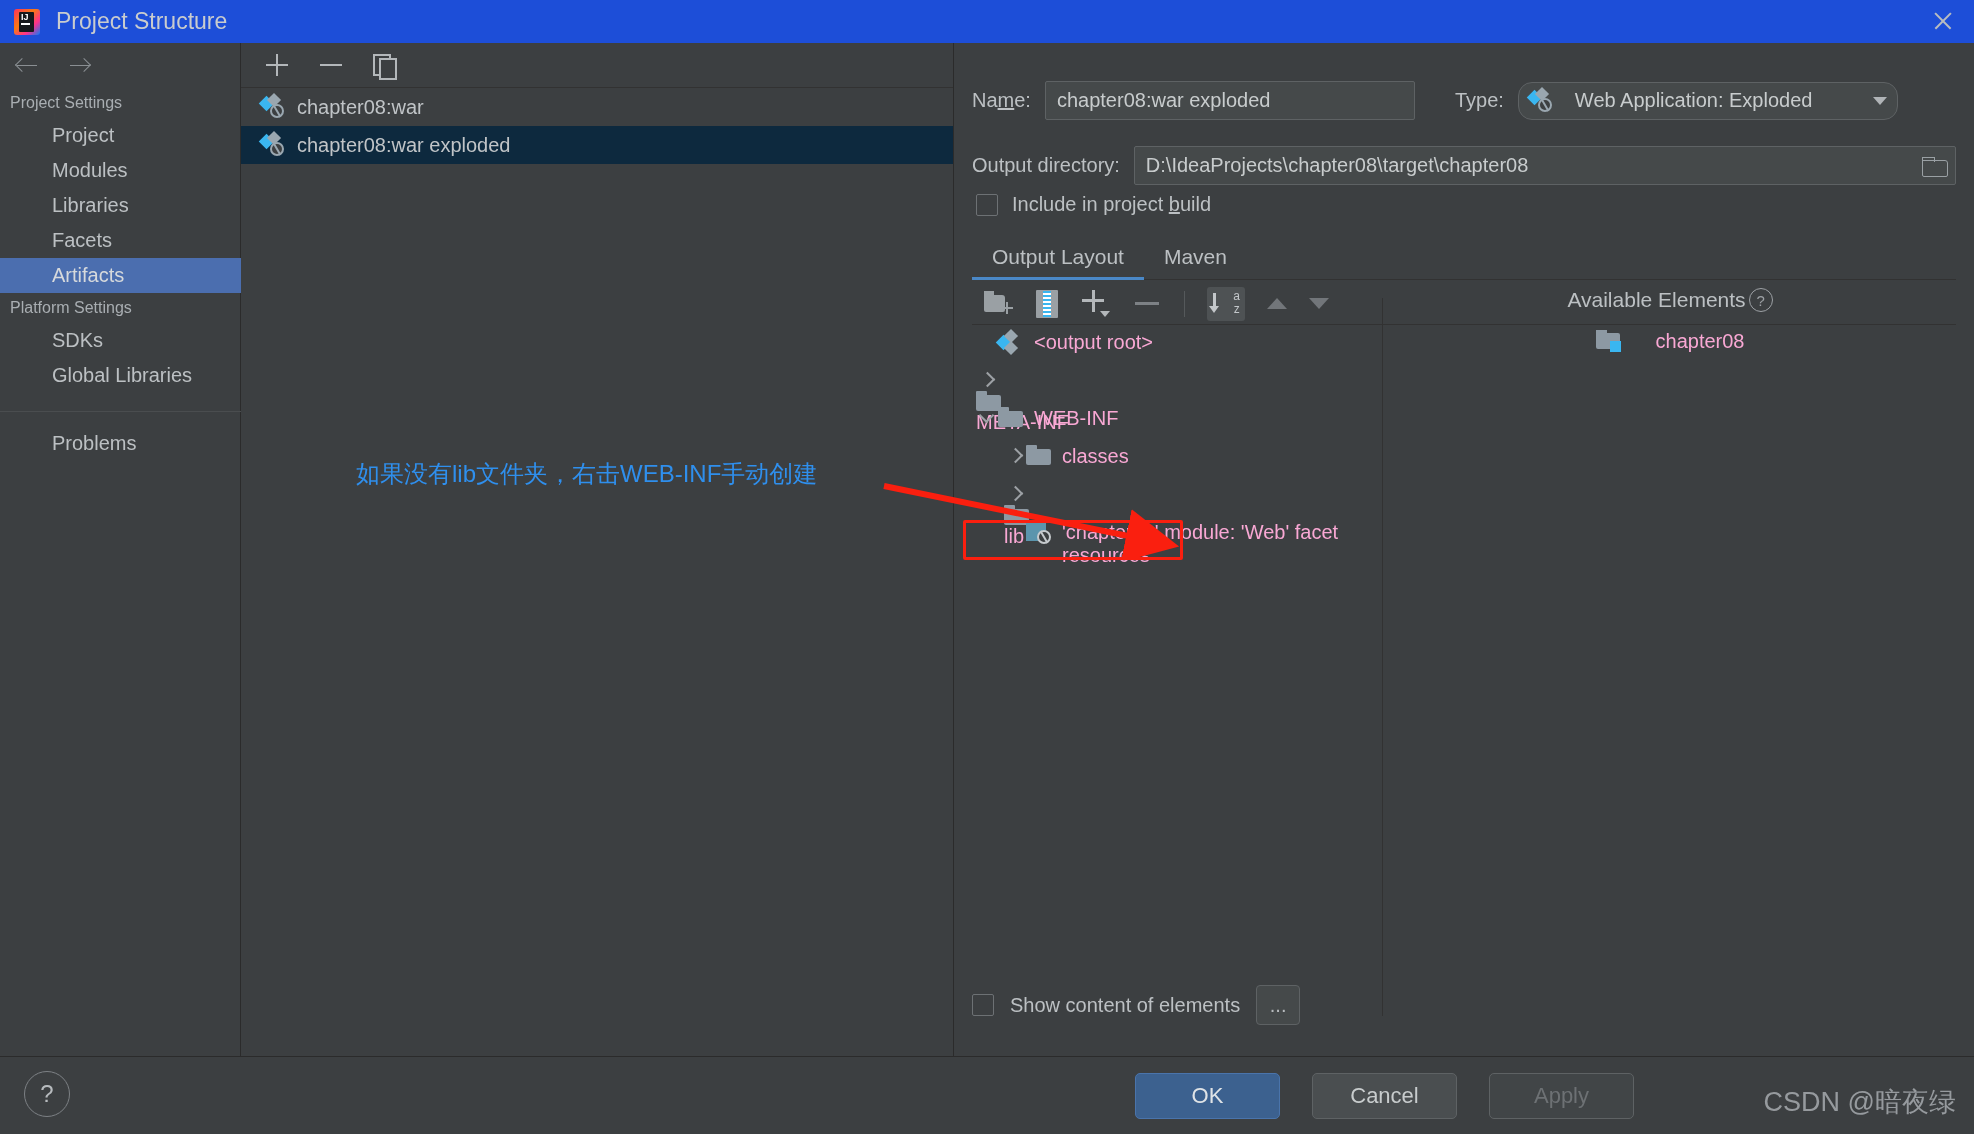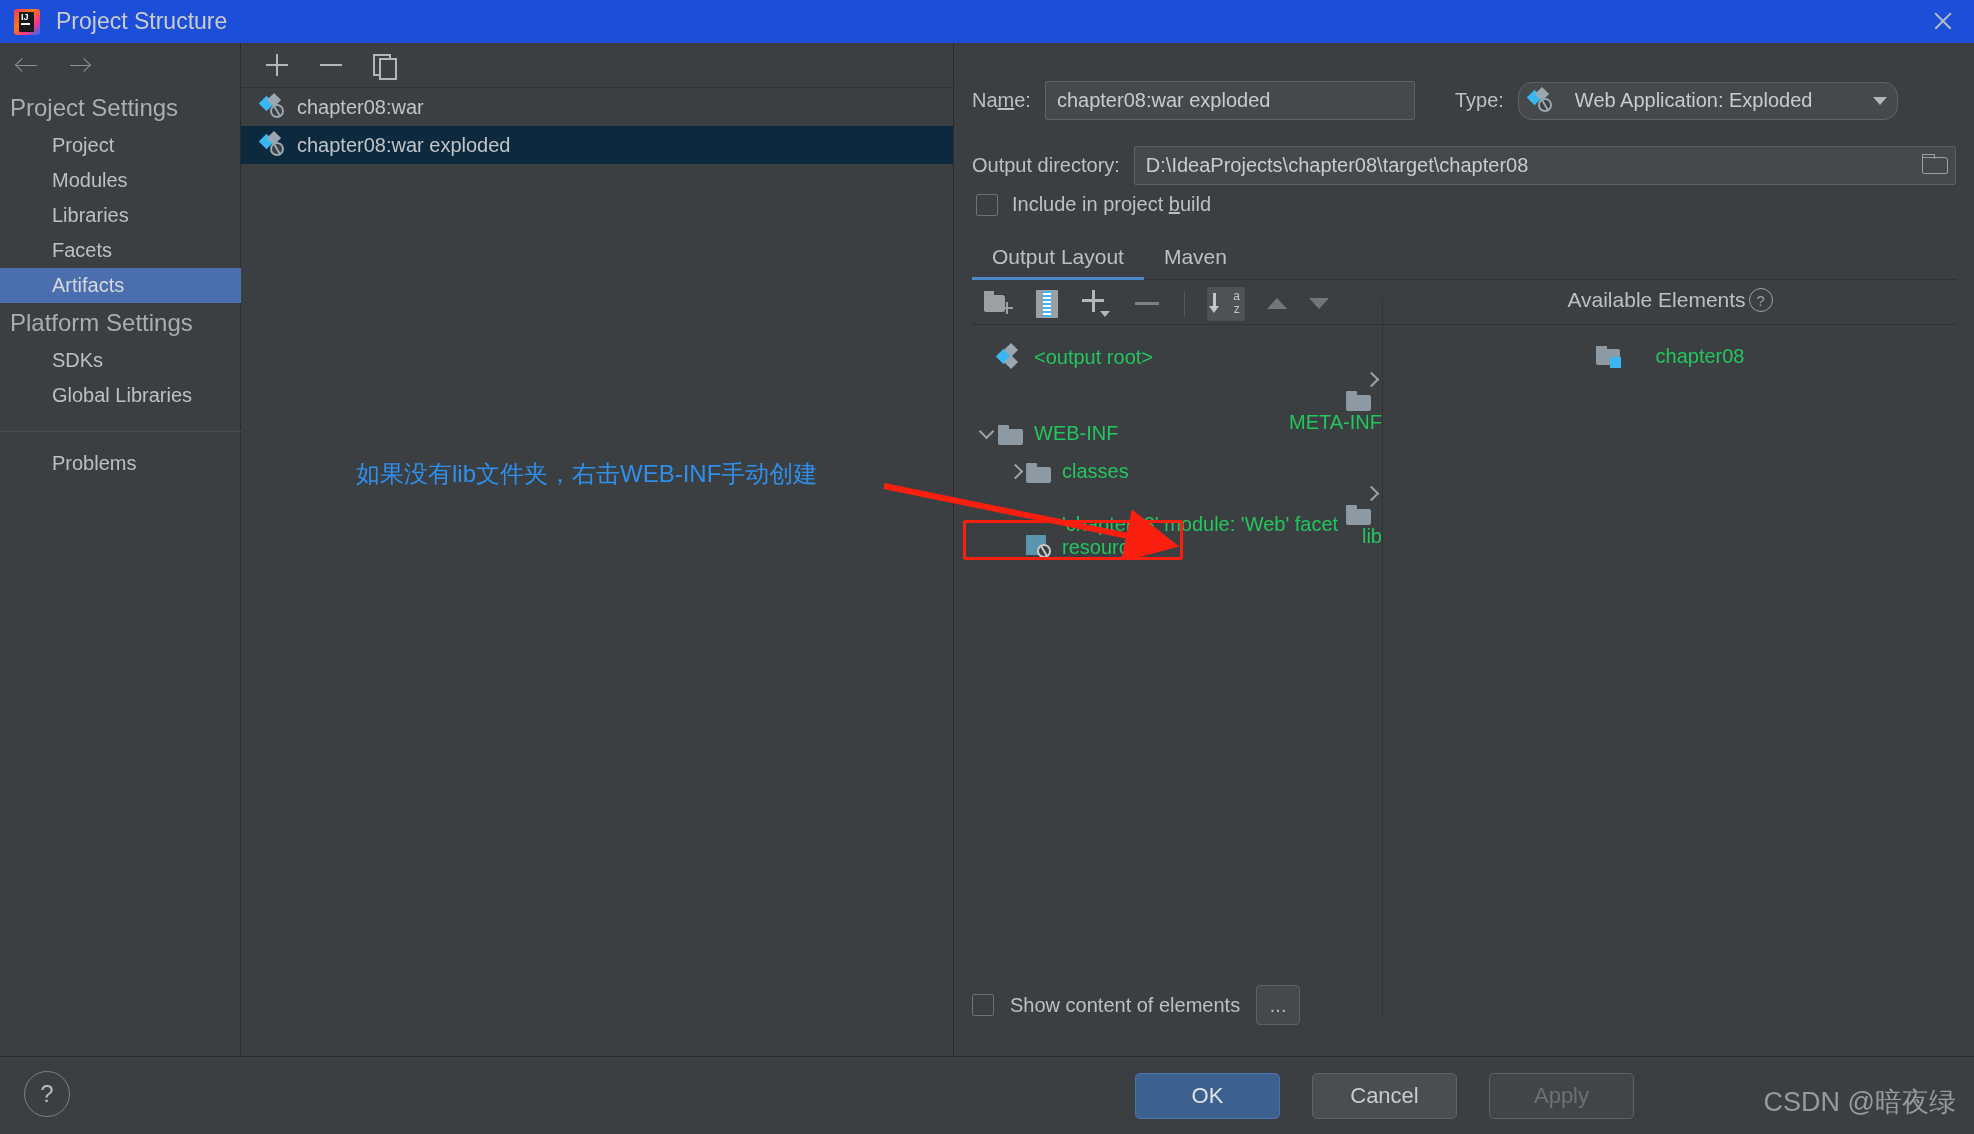--- a/index.html
+++ b/index.html
@@ -88,21 +88,21 @@
     position:absolute; left:3px; top:7px; width:10px; height:10px;
     border-left:1.8px solid #8a8f93; border-bottom:1.8px solid #8a8f93;
     transform: rotate(45deg);
   }
   .arrow-btn.fwd .head {
     position:absolute; left:12px; top:7px; width:10px; height:10px;
     border-right:1.8px solid #8a8f93; border-top:1.8px solid #8a8f93;
     transform: rotate(45deg);
   }
   .nav-group {
-    font-size: 24px; color: #a9aeb2;
+    font-size: 16px; color: #a9aeb2;
     padding: 6px 0 6px 10px;
   }
   .nav-item {
     font-size: 20px; color: #bcc0c3;
     padding: 6px 0 6px 52px;
     cursor: pointer;
   }
   .nav-item.selected {
     background: #4b6eaf; color: #d6d9dc;
   }
@@ -288,22 +288,22 @@
     width:0;height:0;border-left:10px solid transparent;border-right:10px solid transparent;
     border-bottom:11px solid #72767a; cursor:pointer;
   }
   .tri-dn {
     width:0;height:0;border-left:10px solid transparent;border-right:10px solid transparent;
     border-top:11px solid #72767a; cursor:pointer;
   }
 
   
   .tree-row {
-    display:flex; align-items:flex-end; height:38px;
-    font-size:20px; color:#22c55e; cursor:pointer; position:relative;
+    display:flex; align-items:flex-start; height:38px;
+    font-size:20px; color:#f9a8d4; cursor:pointer; position:relative;
   }
   .chev {
     width: 22px; height: 22px; position:relative; flex:0 0 auto; cursor:pointer;
   }
   .chev::before {
     content:""; position:absolute; left:6px; top:5px; width:9px;height:9px;
     border-right:2px solid #9da1a5; border-top:2px solid #9da1a5;
     transform: rotate(45deg);
   }
   .chev.open::before {
@@ -482,21 +482,21 @@
             <span class="d2"></span>
             <span class="globe"></span>
         </span>
         <span class="ctext">Web Application: Exploded</span>
         <span class="caret"></span>
       </div>
     </div>
 
     <div class="form-row" style="position:absolute; left:18px; top:103px; width:984px;">
       <span class="lbl">Output directory:</span>
-      <div style="position:relative; margin-left:14px; flex:1; display:flex; align-items:flex-start;border-radius:14px;">
+      <div style="position:relative; margin-left:14px; flex:1; display:flex; align-items:center;border-radius:14px;">
         <input class="txtfield" style="width: 100%; padding-right: 48px;" readonly="" value="D:\IdeaProjects\chapter08\target\chapter08">
         <div class="browse-btn" style="position:absolute; right:4px;">
           <span class="folder-gly"></span>
         </div>
       </div>
     </div>
 
     <div class="form-row" style="position:absolute; left:22px; top:150px; gap:14px;">
       <span class="chk"></span>
       <span class="lbl"><span>Include in project </span><span class="underline-m">b</span><span>uild</span></span>

